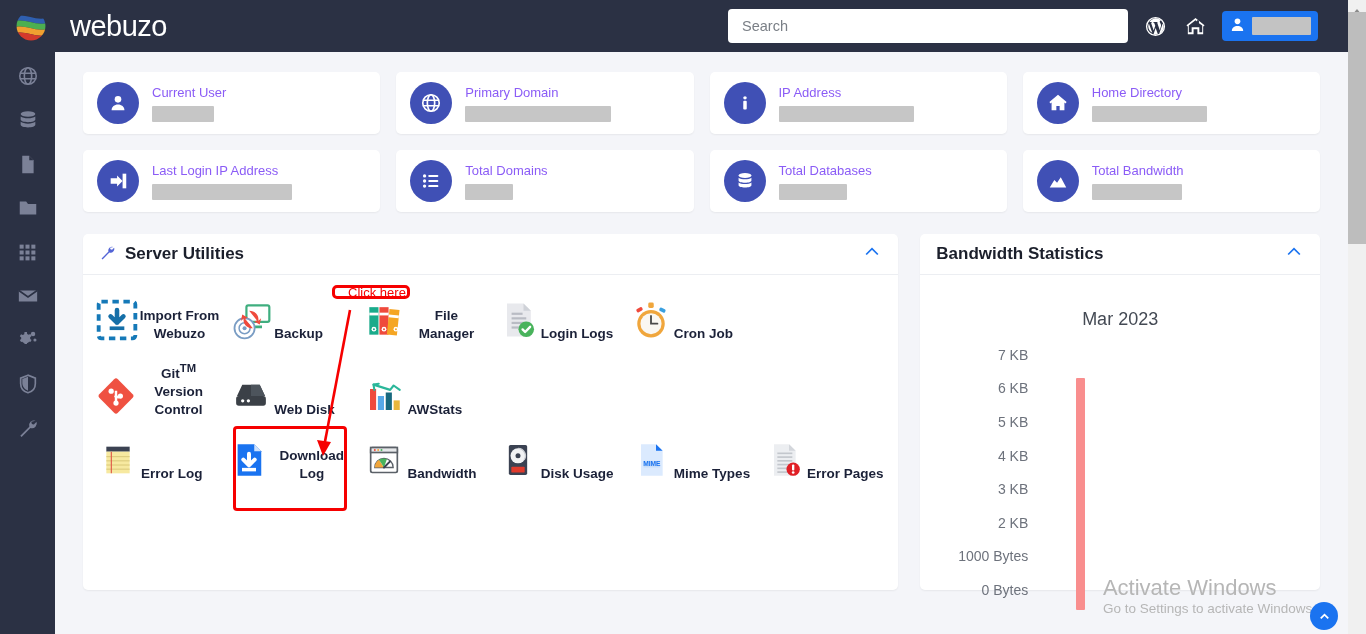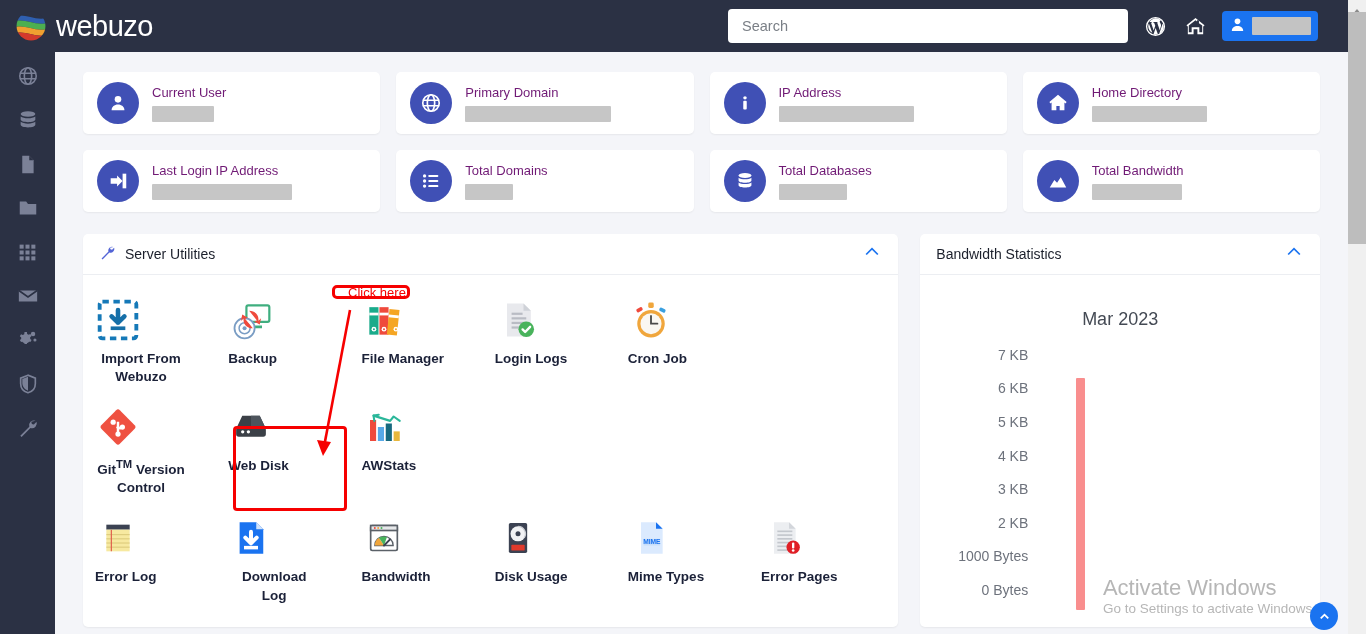--- a/index.html
+++ b/index.html
@@ -8,21 +8,21 @@
     width:1366px; height:634px;
     font-family:"Liberation Sans", sans-serif;
     background:#f4f5f9; overflow:hidden; position:relative;
   }
 
   
   .topbar{
     position:absolute; left:0; top:0; width:1348px; height:52px;
     background:#2b3144; display:flex; align-items:center; z-index:20;
   }
-  .logo-wrap{ display:flex; align-items:center; padding-left:14px; gap:8px; }
+  .logo-wrap{ display:flex; align-items:center; padding-left:14px; gap:22px; }
   .logo-mark{ width:34px; height:34px; position:relative; }
   .logo-text{ color:#fff; font-size:29px; letter-spacing:-.5px; font-weight:400; }
   .top-right{ margin-left:auto; display:flex; align-items:center; gap:14px; padding-right:30px; }
   .search-box{
     width:400px; height:34px; background:#fff; border-radius:4px;
     display:flex; align-items:center; padding:0 12px;
   }
   .search-box input{
     border:0; outline:0; width:100%; font-size:14.5px; color:#333;
     font-family:"Liberation Sans", sans-serif; background:transparent;
@@ -54,38 +54,38 @@
   .stat-card{
     background:#fff; border-radius:5px; height:62px; display:flex;
     align-items:center; padding:0 14px; gap:13px;
     box-shadow:0 1px 2px rgba(0,0,0,.06);
   }
   .stat-ic{
     width:42px; height:42px; border-radius:50%; background:#4050b5;
     display:flex; align-items:center; justify-content:center; flex:0 0 42px;
   }
   .stat-body{ display:flex; flex-direction:column; gap:6px; min-width:0; }
-  .stat-label{ font-size:13px; color:#701a75; white-space:nowrap; }
+  .stat-label{ font-size:13px; color:#8b5cf6; white-space:nowrap; }
   .redact{ height:16px; background:#c6c6c6; border-radius:1px; }
 
   
   .panels{ display:flex; gap:22px; margin-top:22px; }
   .panel{ background:#fff; border-radius:5px; box-shadow:0 1px 2px rgba(0,0,0,.06); }
   .panel-head{
     height:41px; display:flex; align-items:center; padding:0 16px;
     border-bottom:1px solid #eceef2; gap:9px;
   }
-  .panel-title{ font-size:14px; font-weight:normal; color:#1b1f2b; }
+  .panel-title{ font-size:17px; font-weight:bold; color:#1b1f2b; }
   .chev{ margin-left:auto; cursor:pointer; }
 
   .util-panel{ width:822px; }
   .util-body{ padding:16px 8px 10px 8px; position:relative; }
   .util-row{ display:grid; grid-template-columns:repeat(6,1fr); }
   .util-item{
-    display:flex; flex-direction:column; align-items:flex-start; gap:7px;
+    display:flex; flex-direction:row; align-items:flex-end; 
     padding:6px 4px 12px 4px; cursor:pointer; position:relative;
   }
   .util-ic{ width:46px; height:46px; display:flex; align-items:center; justify-content:center; }
   .util-label{
     font-size:13.5px; font-weight:bold; color:#1b2138; text-align:center;
     line-height:1.35; max-width:92px;
   }
 
   .bw-panel{ width:403px; }
   .bw-body{ position:relative; height:auto; padding:18px 10px 0 10px; }

